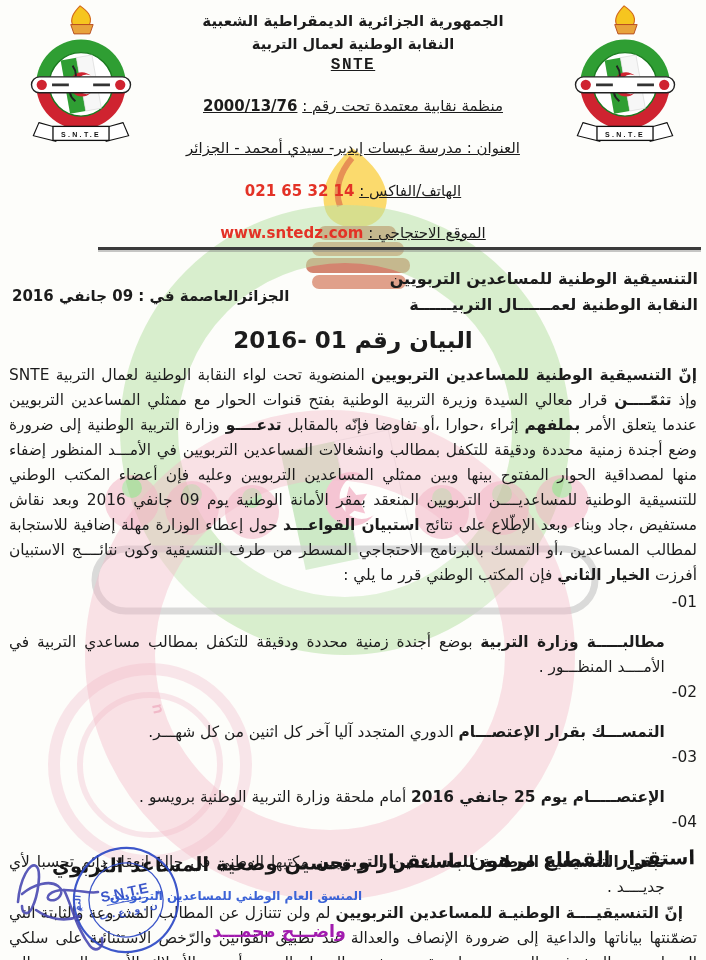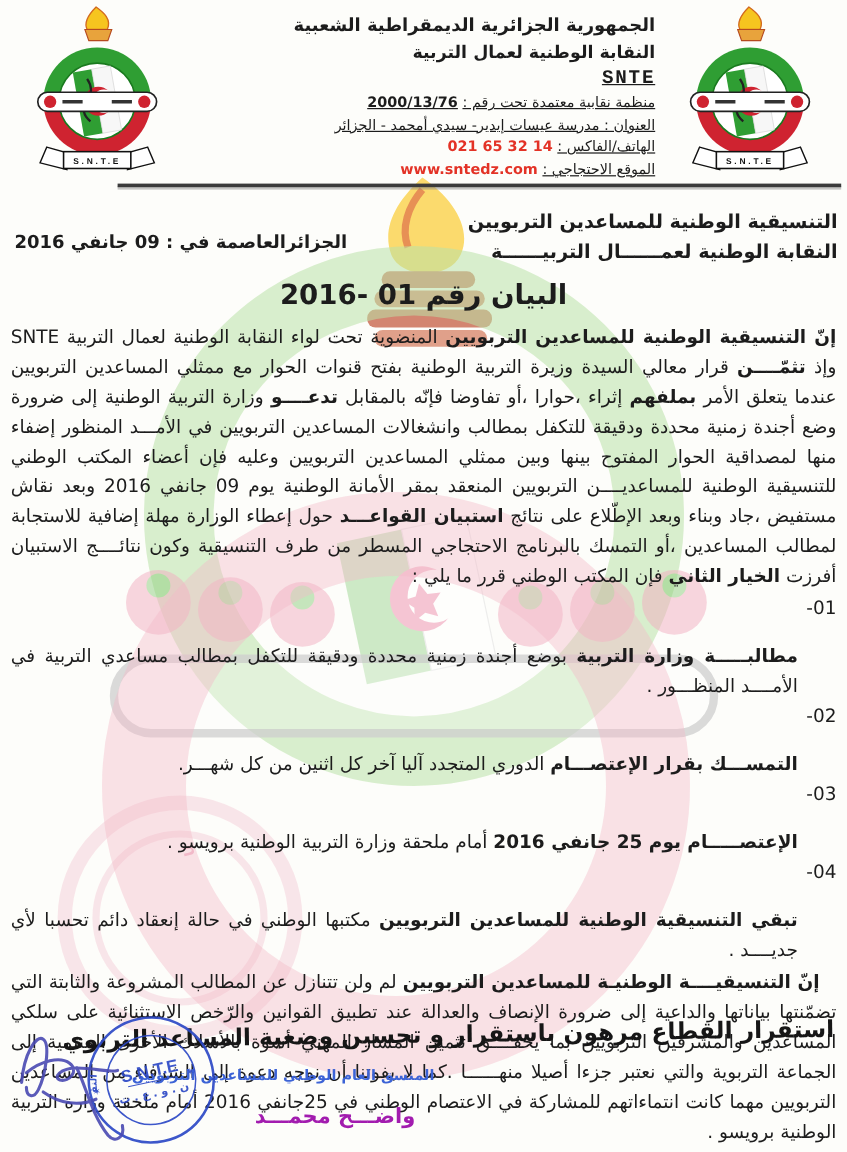--- a/index.html
+++ b/index.html
@@ -8,25 +8,25 @@
     background:#fdfdfa;
     font-family:"DejaVu Sans","Liberation Sans",sans-serif;
     direction:rtl;color:#1c1c1c;overflow:hidden;
   }
   .wm{position:absolute;top:0;right:0;z-index:1;pointer-events:none;}
   .content{position:relative;z-index:2;}
   
   header{display:flex;justify-content:space-between;align-items:flex-start;padding:4px 2px 0 2px;}
   .logo{width:158px;height:142px;flex:0 0 auto;}
   .logo svg{width:100%;height:100%;}
-  .hc{flex:1;margin-top:8px;line-height:1.3;}
+  .hc{flex:1;text-align:center;margin-top:8px;line-height:1.3;}
   .h1{font-size:15px;font-weight:bold;}
   .h2{font-size:14.5px;font-weight:bold;margin-top:3px;}
   .hsnte{font-size:16px;font-weight:bold;text-decoration:underline;letter-spacing:1.5px;margin-top:2px;font-family:Liberation Mono, monospace;}
-  .hs{font-size:12px;line-height:1.55;}
+  .hs{font-size:15px;line-height:1.55;margin-top:19px;}
   .hs .u{text-decoration:underline;}
   .hs b{font-weight:bold;}
   .red{color:#e33226;font-weight:bold;}
   .ltr{direction:ltr;unicode-bidi:isolate;display:inline-block;}
   .rule{height:3px;background:#3b3b3b;margin:2px 5px 0 98px;box-shadow:0 2px 0 rgba(130,130,130,.45);}
   
   .meta-row{display:flex;justify-content:space-between;align-items:flex-start;padding:16px 8px 0 12px;}
   .org{font-weight:bold;font-size:16px;line-height:1.6;text-align:right;white-space:nowrap;}
   .dateline{font-weight:bold;font-size:15px;margin-top:21px;white-space:nowrap;}
   .title{text-align:center;font-size:23px;font-weight:bold;margin-top:10px;letter-spacing:.5px;}

